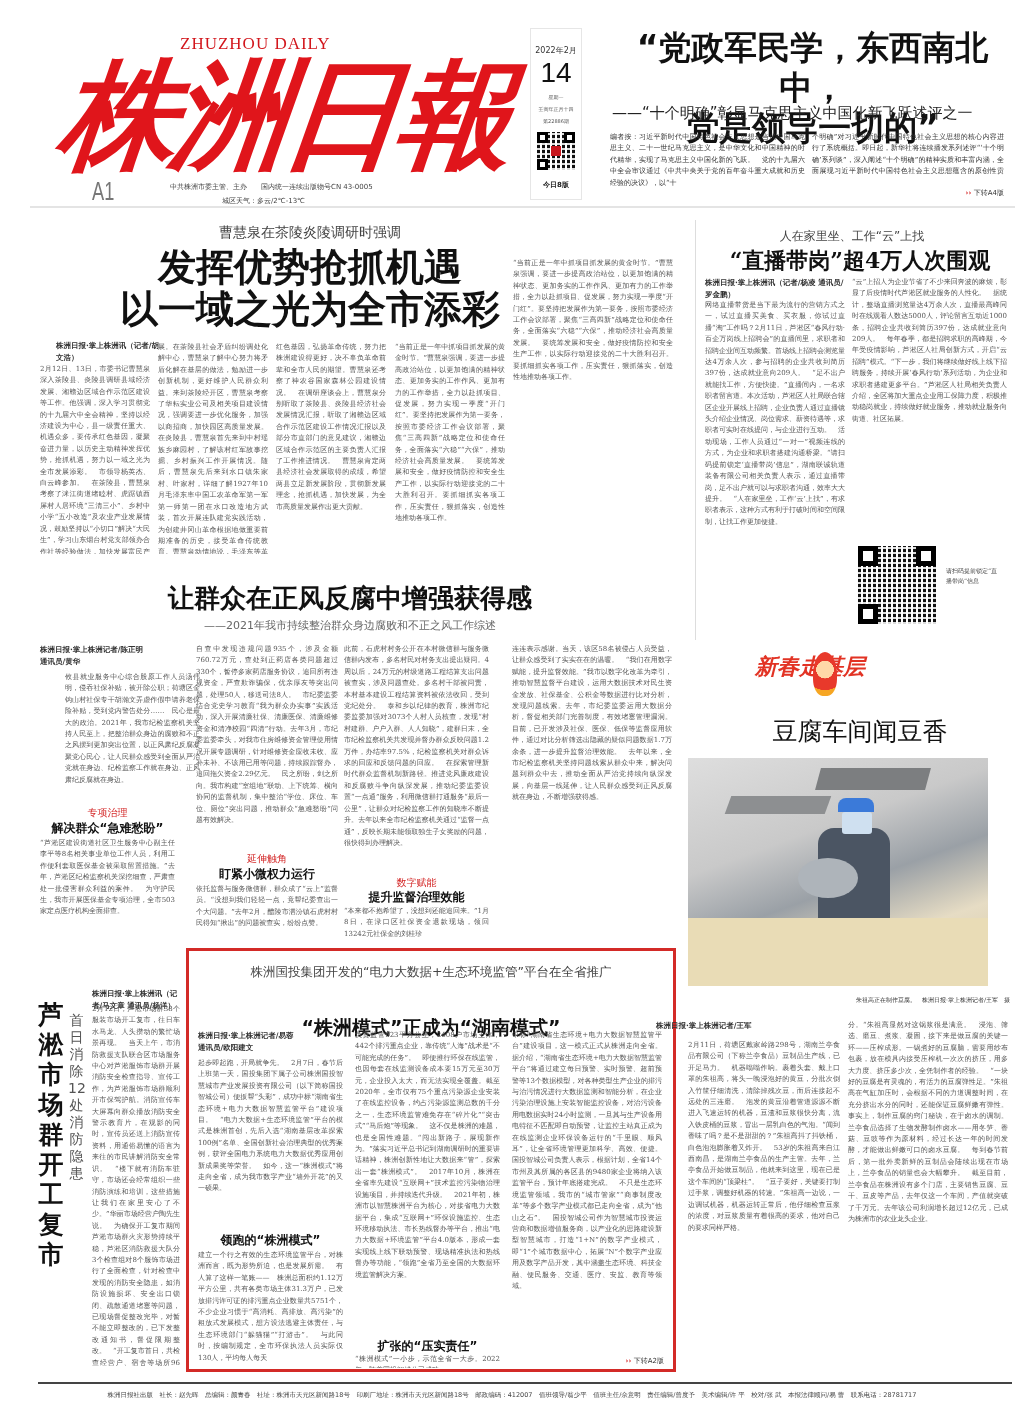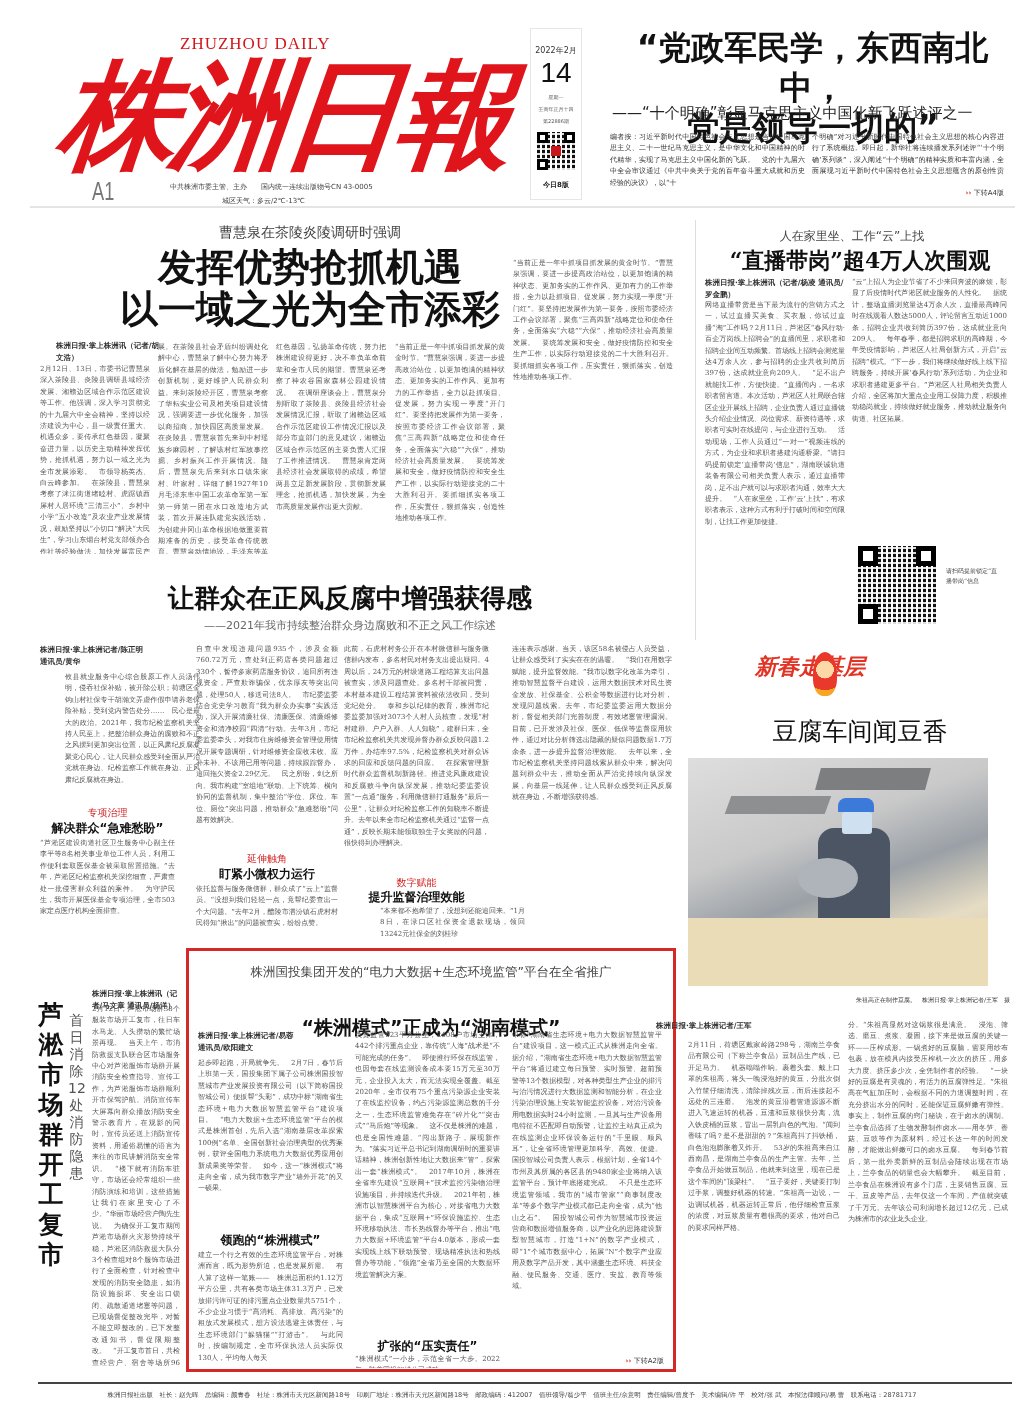--- a/index.html
+++ b/index.html
@@ -124,21 +124,21 @@
 <div class="abs subhead" style="left:40px;top:806px;width:135px;color:#d42a2a;">专项治理</div>
 <div class="abs subhead2" style="left:40px;top:820px;width:135px;">解决群众“急难愁盼”</div>
 <div class="abs bodytext" style="left:40px;top:838px;width:135px;height:110px;">“芦淞区建设街道社区卫生服务中心副主任李平等8名相关事业单位工作人员，利用工作便利套取医保基金被采取留置措施。”去年，芦淞区纪检监察机关深挖细查，严肃查处一批侵害群众利益的案件。　为守护民生，我市开展医保基金专项治理，全市503家定点医疗机构全面排查。</div>
 <div class="abs bodytext" style="left:196px;top:644px;width:142px;height:200px;">自查中发现违规问题935个，涉及金额760.72万元，查处到正药店各类问题超过330个，暂停多家药店服务协议，追回所有违规资金，严查欺诈骗保，优亲厚友等突出问题，处理50人，移送司法8人。　市纪委监委结合党史学习教育“我为群众办实事”实践活动，深入开展清廉社保、清廉医保、清廉维修资金和清净校园“四清”行动。去年3月，市纪委监委牵头，对我市住房维修资金管理使用情况开展专题调研，针对维修资金应收未收、应补未补、不该用已用等问题，持续跟踪督办，追回拖欠资金2.29亿元。　民之所盼，剑之所向。我市构建“室组地”联动、上下统筹、横向协同的监督机制，集中整治“学位、床位、车位、厕位”突出问题，推动群众“急难愁盼”问题有效解决。</div>
 <div class="abs subhead" style="left:196px;top:852px;width:142px;color:#d42a2a;">延伸触角</div>
 <div class="abs subhead2" style="left:196px;top:866px;width:142px;">盯紧小微权力运行</div>
 <div class="abs bodytext" style="left:196px;top:884px;width:142px;height:56px;">依托监督与服务微信群，群众成了“云上”监督员。“没想到我们轻轻一点，竟帮纪委查出一个大问题。”去年2月，醴陵市泗汾镇石虎村村民得知“揪出”的问题被查实，纷纷点赞。</div>
 <div class="abs bodytext" style="left:344px;top:644px;width:145px;height:222px;">此前，石虎村村务公开在本村微信群与服务微信群内发布，多名村民对村务支出提出疑问。4周以后，24万元的村级道路工程结算支出问题被查实，涉及问题查处。多名村干部被问责，本村基本建设工程结算资料被依法收回，受到党纪处分。　泰和乡以纪律的教育，株洲市纪委监委加强对3073个人村人员核查，发现“村村建群、户户入群、人人知晓”，建群日末，全市纪检监察机关共发现并督办群众反映问题1.2万件，办结率97.5%，纪检监察机关对群众诉求的回应和反馈问题的回应。　在探索管理新时代群众监督机制新路径。推进党风廉政建设和反腐败斗争向纵深发展，推动纪委监委设置“一点通”服务，利用微信群打通服务“最后一公里”，让群众对纪检监察工作的知晓率不断提升。去年以来全市纪检监察机关通过“监督一点通”，反映长期未能领取独生子女奖励的问题，很快得到办理解决。</div>
 <div class="abs subhead" style="left:344px;top:876px;width:145px;color:#d42a2a;">数字赋能</div>
 <div class="abs subhead2" style="left:344px;top:889px;width:145px;">提升监督治理效能</div>
-<div class="abs bodytext" style="left:344px;top:906px;width:145px;height:36px;margin-left:36px;">“本来都不抱希望了，没想到还能追回来。”1月8日，在渌口区社保资金退款现场，领回13242元社保金的刘桂珍</div>
+<div class="abs bodytext" style="left:344px;top:906px;width:145px;height:36px;">“本来都不抱希望了，没想到还能追回来。”1月8日，在渌口区社保资金退款现场，领回13242元社保金的刘桂珍</div>
 <div class="abs bodytext" style="left:512px;top:644px;width:160px;height:298px;">连连表示感谢。当天，该区58名被侵占人员受益，让群众感受到了实实在在的温暖。　“我们在用数字赋能，提升监督效能。”我市以数字化改革为牵引，推动智慧监督平台建设，运用大数据技术对民生资金发放、社保基金、公积金等数据进行比对分析，发现问题线索。去年，市纪委监委运用大数据分析，督促相关部门完善制度，有效堵塞管理漏洞。目前，已开发涉及社保、医保、低保等监督应用软件，通过对比分析筛选出隐藏的疑似问题数据1.7万余条，进一步提升监督治理效能。　去年以来，全市纪检监察机关坚持问题线索从群众中来，解决问题到群众中去，推动全面从严治党持续向纵深发展，向基层一线延伸，让人民群众感受到正风反腐就在身边，不断增强获得感。</div>
 
 <div class="abs" style="left:36px;top:1000px;">
   <div class="vert-title">芦淞市场群开工复市</div>
 </div>
 <div class="abs" style="left:68px;top:1012px;">
   <div class="vert-sub">首日消除12处消防隐患</div>
 </div>
 <div class="abs byline" style="left:92px;top:966px;width:88px;margin-top:22px;">株洲日报·掌上株洲讯（记者/马文章 通讯员/杨洋）</div>
 <div class="abs bodytext" style="left:92px;top:1004px;width:88px;height:364px;">2月12日，芦淞市场群38个服装市场开工复市，往日车水马龙、人头攒动的繁忙场景再现。　当天上午，市消防救援支队联合区市场服务中心对芦淞服饰市场群开展消防安全检查指导、宣传工作，为芦淞服饰市场群顺利开市保驾护航。消防宣传车大屏幕向群众播放消防安全警示教育片，在观影的同时，宣传员还送上消防宣传资料，用通俗易懂的语言为来往的市民讲解消防安全常识。　“楼下就有消防车驻守，市场还会经常组织一些消防演练和培训，这些措施让我们在家里安心了不少。”华丽市场经营户陶先生说。　为确保开工复市期间芦淞市场群火灾形势持续平稳，芦淞区消防救援大队分3个检查组对8个服饰市场进行了全面检查，针对检查中发现的消防安全隐患，如消防设施损坏、安全出口锁闭、疏散通道堵塞等问题，已现场督促整改完毕，对暂不能立即整改的，已下发整改通知书，督促限期整改。　“开工复市首日，共检查经营户、宿舍等场所96家，发现并督促整改火灾隐患12处。”芦淞区消防救援大队相关负责人说，下一步将持续加强对市场的监督检查，督促各市场单位落实消防安全主体责任，针对这次检查中发现的问题，将积极配合市场管理部门跟进整改。</div>

